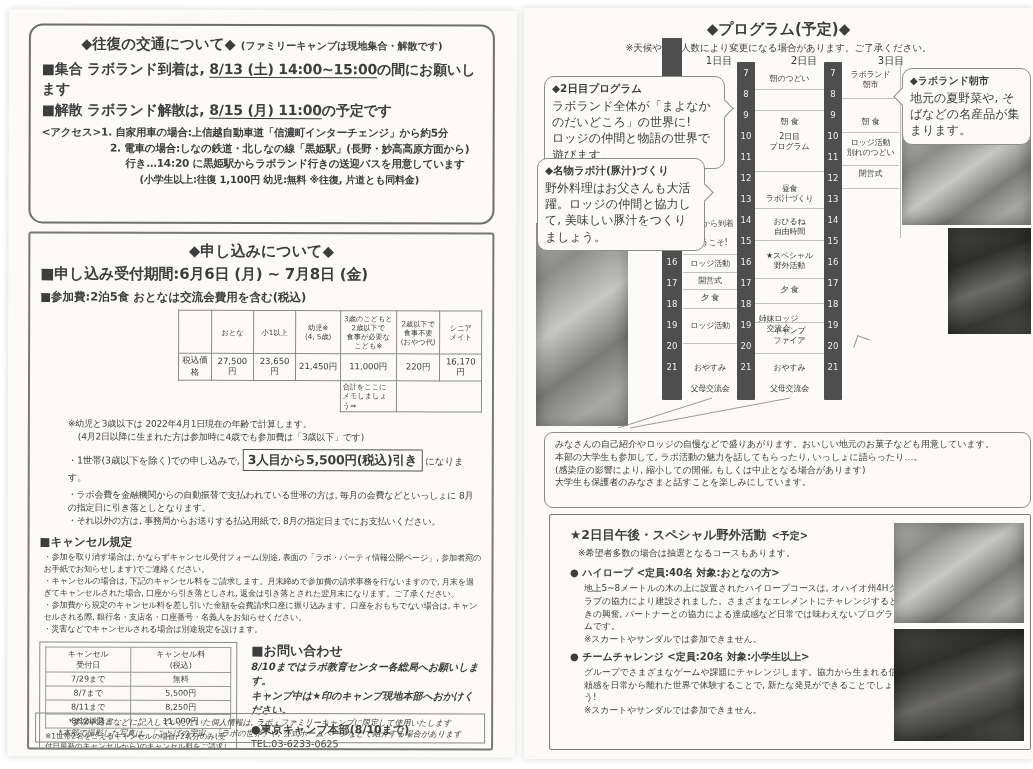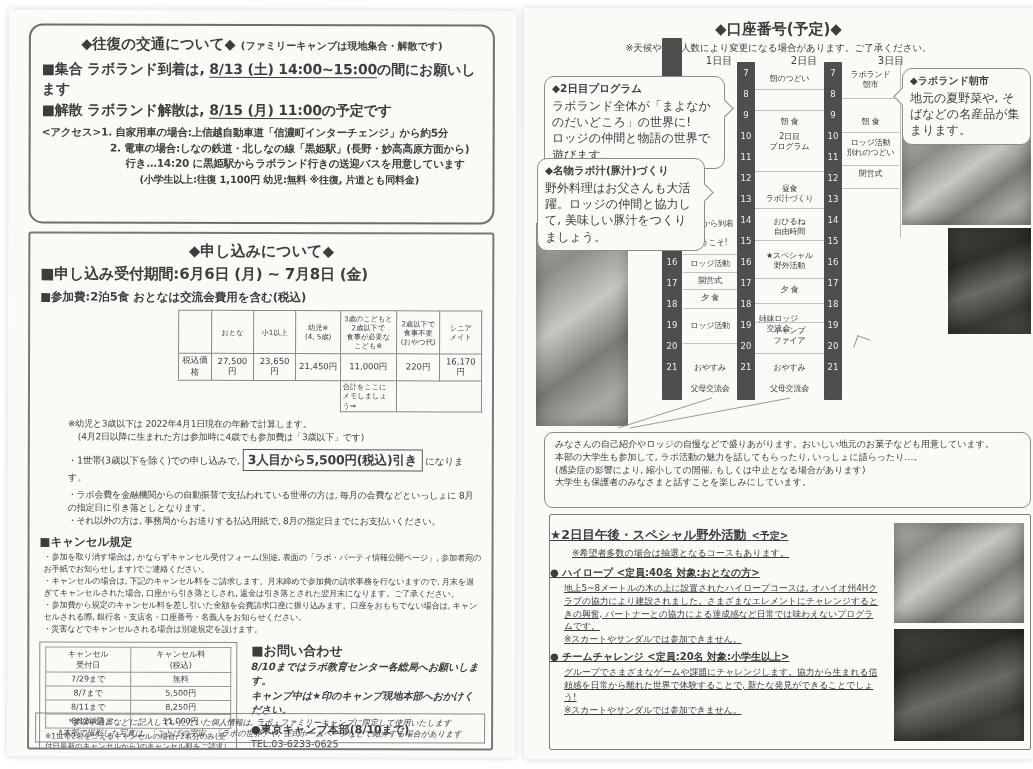--- a/index.html
+++ b/index.html
@@ -83,24 +83,24 @@
       linear-gradient(145deg,#b4b4ae 0%,#8d8d87 22%,#c8c8c2 45%,#7c7c76 66%,#a9a9a3 84%,#8f8f89 100%);
       box-shadow:inset 0 0 16px rgba(0,0,0,.35);}
   .photo-dark{background:
       linear-gradient(160deg,#4a4a46 0%,#2f2f2c 30%,#6b6b64 55%,#3b3b38 78%,#55554f 100%);
       box-shadow:inset 0 0 20px rgba(0,0,0,.5);}
   .rbox{position:absolute;background:#fbfaf7;border:1.5px solid #8d8d8d;border-radius:9px;
         padding:5px 10px;box-sizing:border-box;}
   .fubo-t{font-weight:bold;font-size:11px;margin-bottom:2px;}
   .fubo-l{font-size:9px;line-height:1.42;}
   .spbox{position:absolute;border:1.2px solid #7d7d7d;border-radius:2px;background:#fbfaf7;
-        padding:9px 0;box-sizing:border-box;text-decoration:underline;}
+        padding:9px 20px;box-sizing:border-box;}
   .sp-title{font-weight:bold;font-size:12.5px;}
   .sp-tnote{font-weight:bold;font-size:10px;}
-  .sp-sub{font-size:9px;margin:3px 0 6px 22px;}
+  .sp-sub{font-size:9px;margin:3px 0 6px 8px;}
   .sp-h{font-weight:bold;font-size:10px;margin-top:4px;}
   .sp-b{font-size:8.8px;line-height:1.45;margin:2px 0 4px 14px;width:318px;white-space:pre-line;}
   .conn{position:absolute;z-index:2;}
 </style>
 </head>
 <body>
 
 <div class="page" id="page-left">
 
   <div class="box1">
@@ -221,21 +221,21 @@
     </div>
 
     <div class="footbox">
       <div>*参加申込書などに記入していただいた個人情報は, ラボ・ファミリーキャンプに限定して使用いたします</div>
       <div>*本部で撮影した写真は, 「ことばの宇宙」「ラボの世界」や, 公式ホームページなどで紹介する場合があります</div>
     </div>
   </div>
 </div>
 
 <div class="page" id="page-right">
-  <div class="r-title">◆口座番号(予定)◆</div>
+  <div class="r-title">◆プログラム(予定)◆</div>
   <div class="r-sub">※天候や参加人数により変更になる場合があります。ご了承ください。</div>
 
   <div class="dlab" style="left:162px;top:46px;width:66px">1日目</div>
   <div class="dlab" style="left:248px;top:46px;width:64px">2日目</div>
   <div class="dlab" style="left:337px;top:46px;width:60px">3日目</div>
 
   <div class="hbar" style="left:138px;top:30px;width:20px;height:362px;padding-top:177px">
       <div class="h">14</div>
       <div class="h">15</div>
       <div class="h">16</div>

